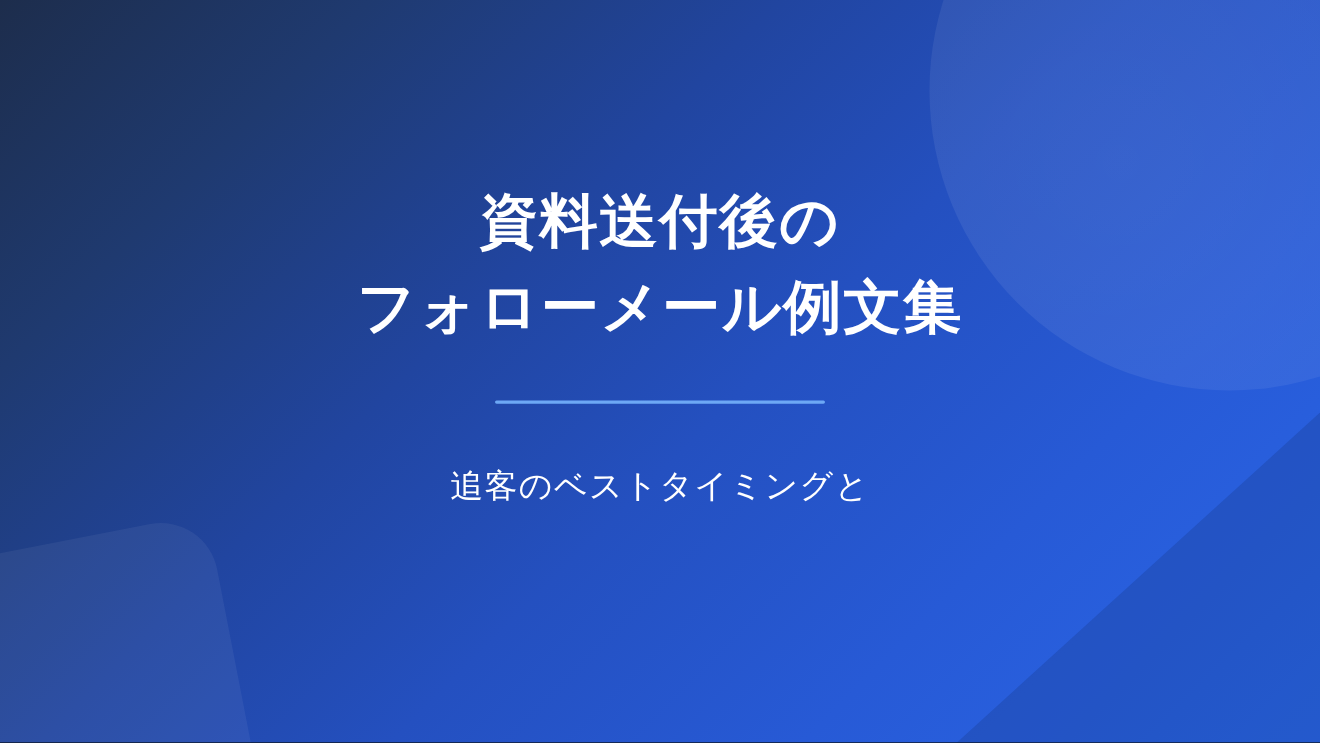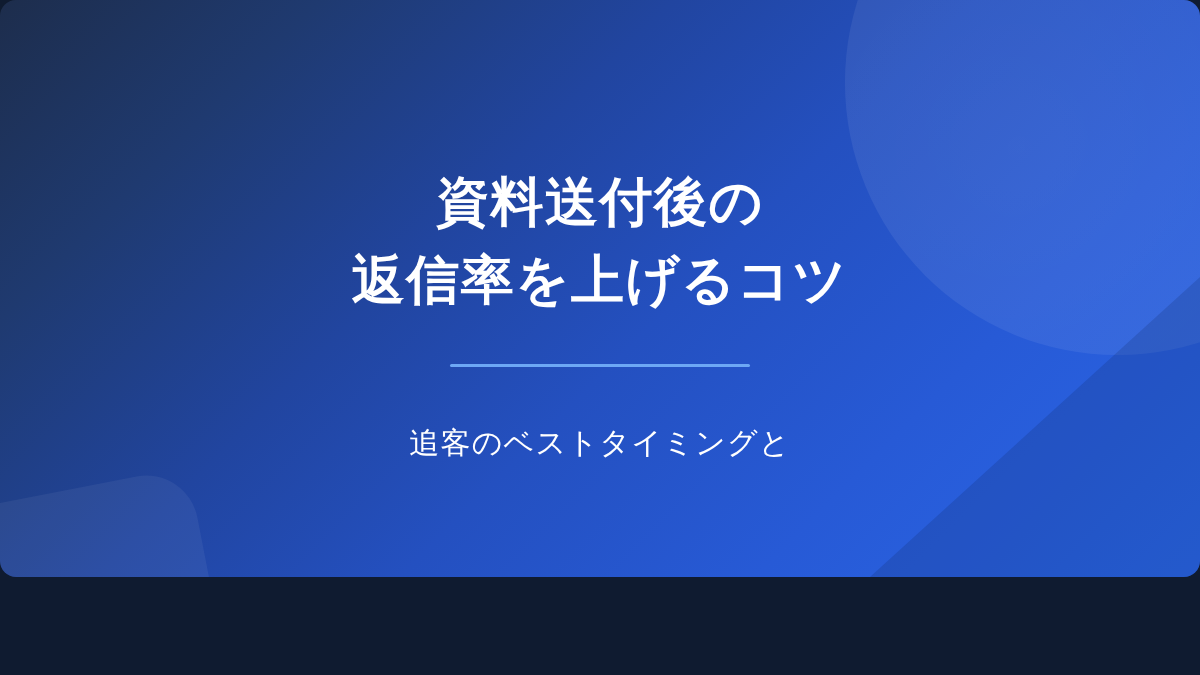--- a/index.html
+++ b/index.html
@@ -3,31 +3,30 @@
 <meta charset="utf-8">
 <style>
   html, body {
     margin: 0;
     padding: 0;
     background: #0f1b30;
   }
   #slide {
     position: relative;
     width: 1200px;
-    height: 577px;
+    height: 675px;
     overflow: hidden;
     font-family: "DejaVu Sans", "Liberation Sans", sans-serif;
     background: linear-gradient(135deg,
         #1d2d4c 0%,
         #1f3a70 18%,
         #2145a0 38%,
         #2450c0 55%,
         #275ad6 75%,
         #2a66e8 100%);
-    border-radius: 16px;
   }
 
   
   .bg-layer {
     position: absolute;
     inset: 0;
     overflow: hidden;
     pointer-events: none;
   }
 
@@ -125,21 +124,21 @@
   <div class="bg-layer">
     <div class="shape-circle-top-right"></div>
     <div class="shape-rounded-square-bottom-left"></div>
     <div class="shape-triangle-bottom-right"></div>
   </div>
 
   <div class="content">
 
     <div class="title-block">
       <div class="title-line">資料送付後の</div>
-      <div class="title-line">返信率を上げるコツ</div>
+      <div class="title-line">フォローメール例文集</div>
     </div>
 
     <div class="divider"></div>
 
     <div class="subtitle-block">
       <div class="subtitle-line">追客のベストタイミングと</div>
     </div>
 
   </div>
 </div>

